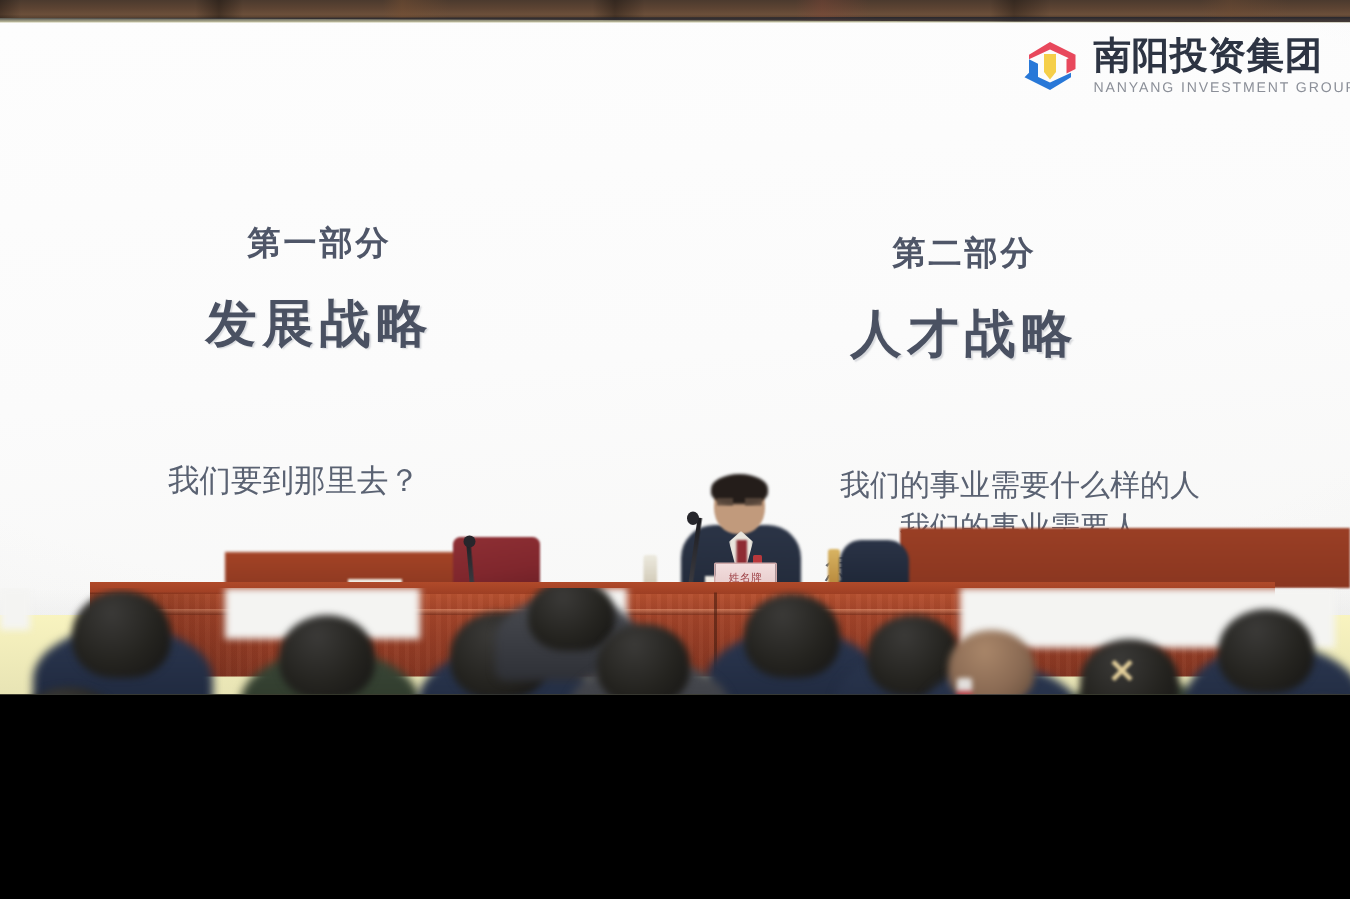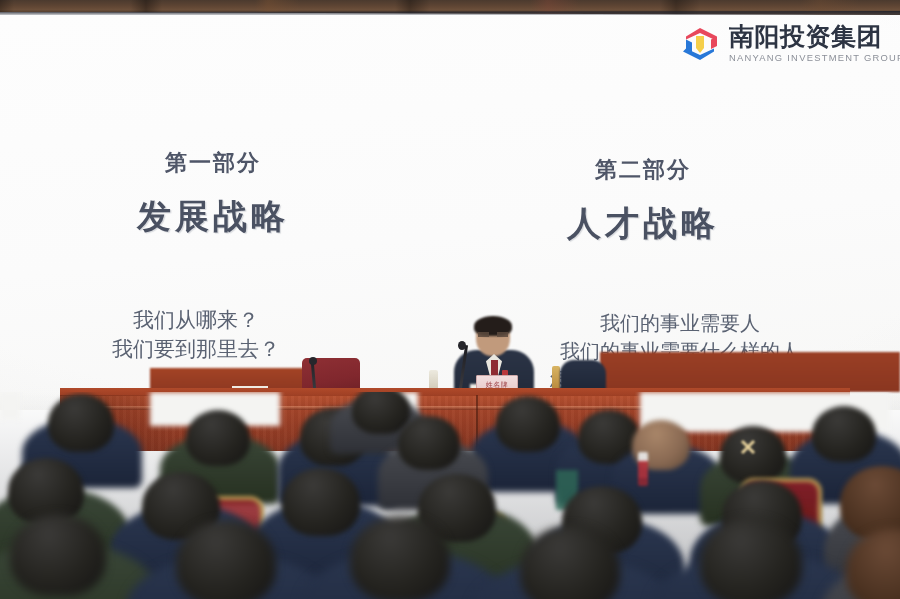--- a/index.html
+++ b/index.html
@@ -4,24 +4,24 @@
 <title>Conference Presentation Screenshot</title>
 <style>
   html, body {
     margin: 0;
     padding: 0;
     background: #000;
   }
   #stage {
     position: relative;
     width: 900px;
-    height: 599px;
+    height: 463px;
     overflow: hidden;
     font-family: "Liberation Sans", "DejaVu Sans", sans-serif;
-    background: #ffffff;
+    background: #fef9c3;
     user-select: none;
   }
 
   
   .ceiling-strip {
     position: absolute;
     left: 0; top: 0;
     width: 900px; height: 16px;
     background: linear-gradient(180deg, #4b3a2e 0%, #5d4433 35%, #6b4f3a 60%, #3a2c22 100%);
     clip-path: polygon(0 0, 100% 0, 100% 15px, 0 12px);
@@ -351,27 +351,26 @@
     <div class="part-label">第二部分</div>
     <div class="part-title">人才战略</div>
   </div>
 
   <div class="col col-left">
     <div class="part-label">第一部分</div>
     <div class="part-title">发展战略</div>
   </div>
 
   <div class="body-lines body-left">
-    <div class="ln">我们从哪来？</div>
     <div class="ln">我们要到那里去？</div>
   </div>
 
   <div class="body-lines body-right">
+    <div class="ln">我们的事业需要什么样的人</div>
     <div class="ln">我们的事业需要人</div>
-    <div class="ln">我们的事业需要什么样的人</div>
     <div class="ln">怎样选拔任用、培养这样的人</div>
   </div>
 
   <div class="back-wall"></div>
   <div class="back-wall-l"></div>
   <div class="chair-red"></div>
 
   <div class="speaker">
     <div class="sp-body"></div>
     <div class="sp-head"></div>

